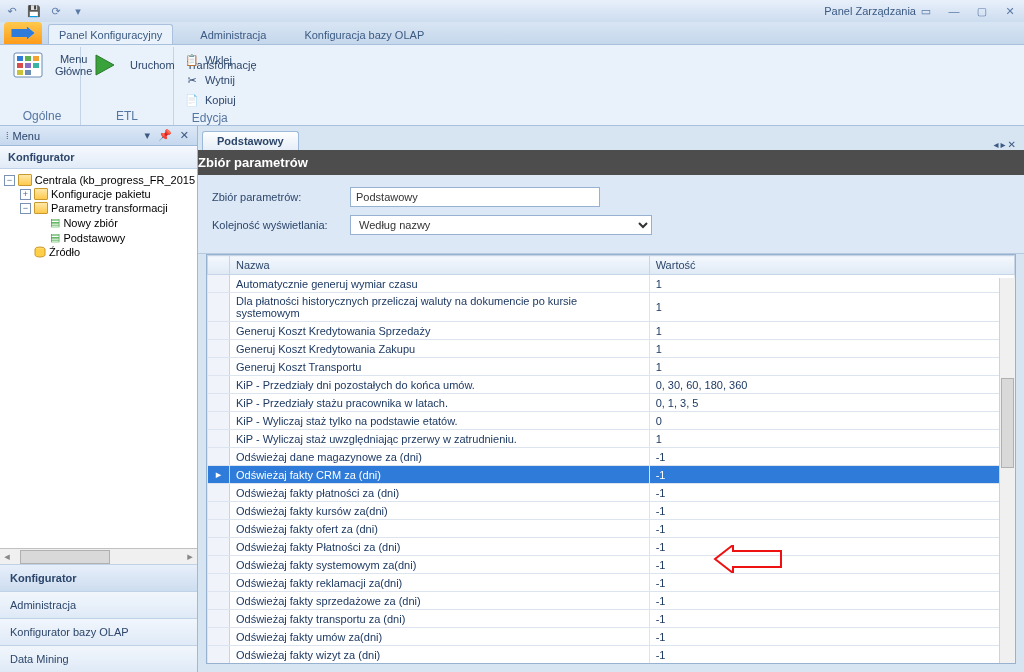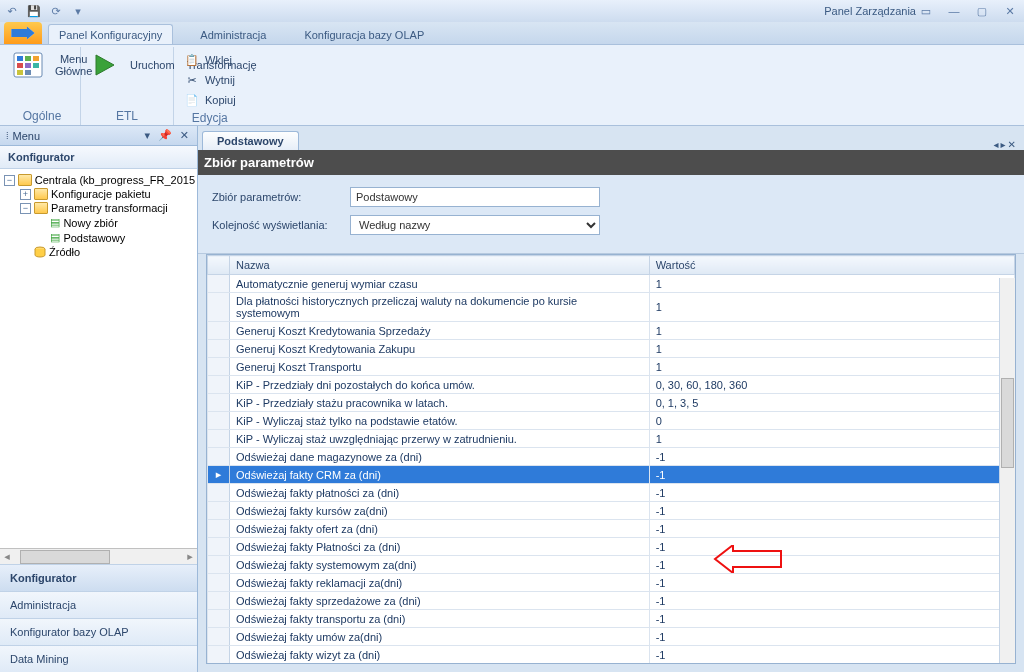--- a/index.html
+++ b/index.html
@@ -51,26 +51,26 @@
   .bottomnav { }
   .bottomnav div { padding:7px 10px; border-top:1px solid #c0d2e7; background:linear-gradient(#f1f6fc,#dfeaf7); color:#2c466b; cursor:pointer;}
   .bottomnav div.sel { font-weight:bold; background:linear-gradient(#e7effa,#cdddf0);}
 
   
   .rightpanel { flex:1; display:flex; flex-direction:column; background:#d7e4f2; position:relative;}
   .doctabs { height:24px; display:flex; align-items:flex-end; padding:3px 4px 0; background:#d7e4f2;}
   .doctabs .dtab { background:linear-gradient(#fdfefe,#e6eef8); border:1px solid #9db9d9; border-bottom:none; border-radius:3px 3px 0 0; padding:3px 14px; margin-right:4px; color:#2c466b; cursor:pointer; font-weight:bold;}
   .doctabs .navbtns{margin-left:auto; display:flex; gap:2px; padding-right:4px;}
   .doctabs .navbtns span{cursor:pointer; color:#3b5a82; font-size:10px;}
-  .darkbar { background:#4d4d4d; color:#fff; font-weight:bold; padding:5px 6px; font-size:13px;}
+  .darkbar { background:#4d4d4d; color:#fff; font-weight:bold; padding:5px 0; font-size:13px;}
   .formarea { background:#dce8f6; padding:12px 14px 10px; border-bottom:1px solid #b6c9df;}
   .frow { display:flex; align-items:center; margin-bottom:8px; gap:8px;}
   .frow label { width:130px; color:#2c466b;}
   .tinput { width:250px; height:20px; border:1px solid #97b2d1; background:#fff; padding:2px 5px; color:#333;}
-  .tselect { width:250px; height:20px; border:1px solid #97b2d1; background:#fff; padding:1px 4px; color:#333;}
+  .tselect { width:302px; height:20px; border:1px solid #97b2d1; background:#fff; padding:1px 4px; color:#333;}
   .gridwrap { flex:1; background:#fff; overflow:hidden; position:relative; margin:0 8px 8px; border:1px solid #97b2d1;}
   table.grid { width:100%; border-collapse:collapse; font-size:11px; color:#1e3a63;}
   table.grid th { background:linear-gradient(#f4f8fd,#dfe9f5); border:1px solid #c5d4e6; text-align:left; padding:3px 6px; font-weight:normal; color:#2c466b; position:sticky; top:0;}
   table.grid td { border:1px solid #dbe4ef; padding:2px 6px; height:18px;}
   table.grid tr.sel td { background:#2f7bd9; color:#fff;}
   table.grid td.rowhdr { width:22px; background:#f0f4fa; border-right:1px solid #c5d4e6; text-align:center; color:#2c466b;}
   .vscroll { position:absolute; right:0; top:23px; bottom:0; width:16px; background:#f0f0f0; border-left:1px solid #c5d4e6;}
   .vscroll .vthumb{ position:absolute; left:1px; right:1px; top:100px; height:90px; background:#d9d9d9; border:1px solid #b0b0b0;}
   .arrow { position:absolute; right:232px; top:290px; pointer-events:none;}
 </style>

